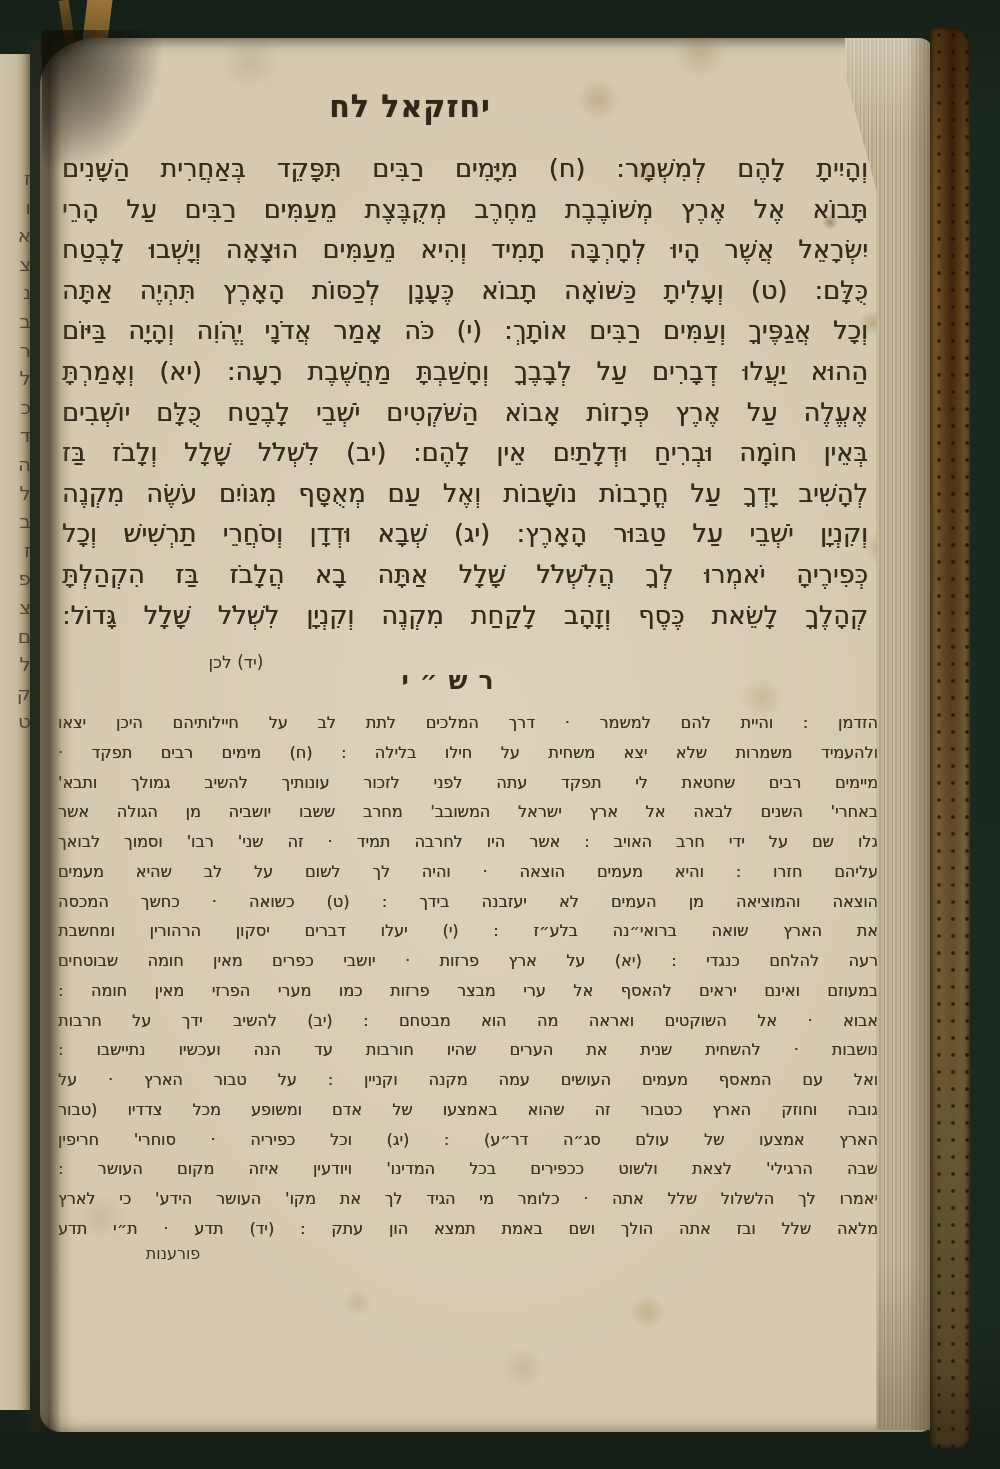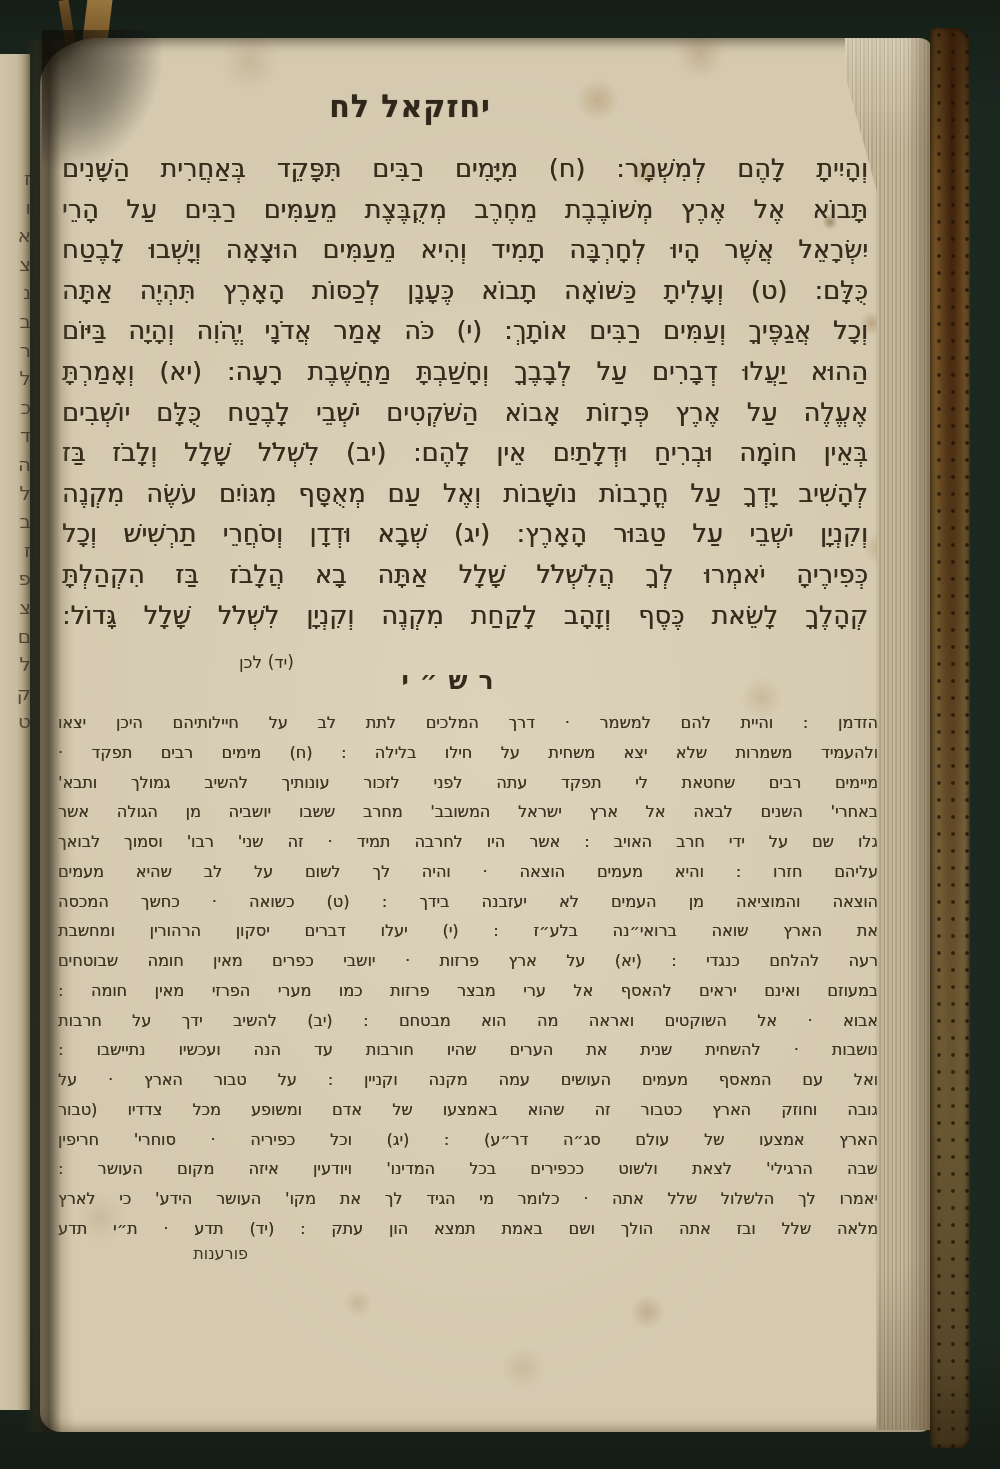--- a/index.html
+++ b/index.html
@@ -101,39 +101,39 @@
     position:absolute;left:22px;top:110px;width:806px;
     direction:rtl;color:#362c1d;
   }
   .bible-text .line{
     height:40.6px;line-height:40.6px;font-size:25.5px;
     text-align:justify;text-align-last:justify;white-space:nowrap;
     text-shadow:.35px 0 0 rgba(54,44,29,.85);
   }
   .verse-catch{
     position:absolute;left:138px;top:614px;width:116px;
-    direction:rtl;text-align:right;font-size:17px;color:#3a3020;
+    direction:rtl;text-align:center;font-size:17px;color:#3a3020;
   }
   .rashi-header{
     position:absolute;left:318px;top:628px;width:190px;
     direction:rtl;text-align:center;font-size:25px;font-weight:700;
     letter-spacing:11px;color:#332a1b;transform:scaleY(1.05);
   }
   .rashi-text{
     position:absolute;left:18px;top:670px;width:820px;
     direction:rtl;color:#3e3423;
   }
   .rashi-text .line{
     height:29.75px;line-height:29.75px;font-size:16px;
     text-align:justify;text-align-last:justify;white-space:nowrap;
     text-shadow:.25px 0 0 rgba(62,52,35,.8);
   }
   .catchword{
     position:absolute;left:58px;top:1206px;width:150px;
-    direction:rtl;font-size:16px;color:#3e3423;
+    direction:rtl;text-align:center;font-size:16px;color:#3e3423;
   }
 </style>
 </head>
 <body>
 
 <div class="scene">
 
   <div class="facing-strip">
     <div class="fragments">
 

